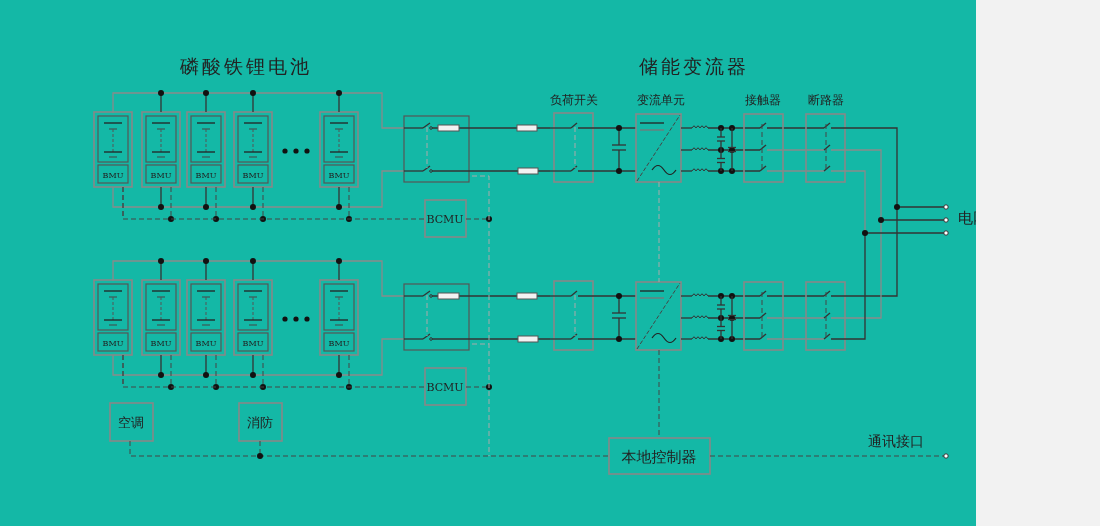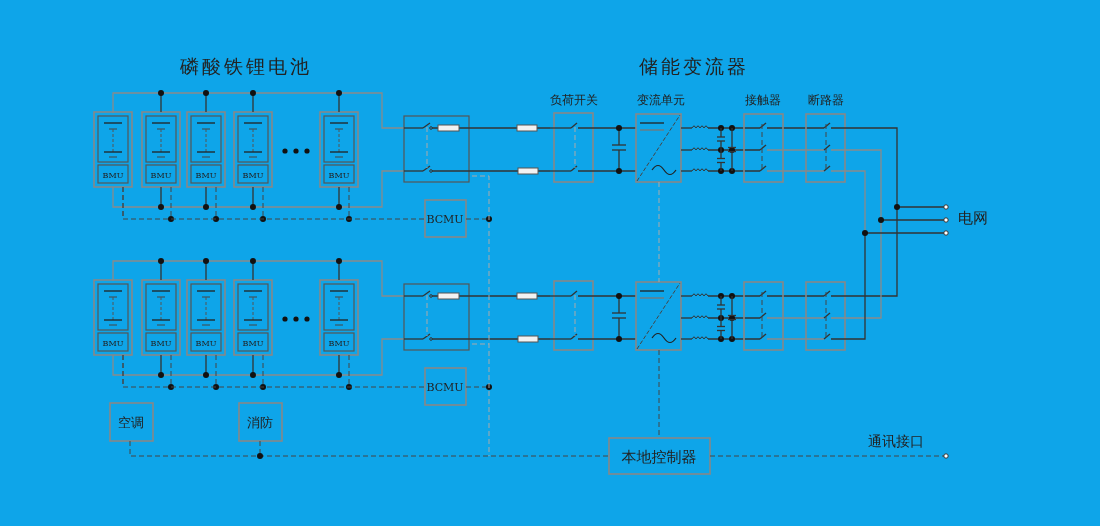--- a/index.html
+++ b/index.html
@@ -1,16 +1,16 @@
 <!DOCTYPE html>
 <html><head>
 <meta charset="utf-8">
 <style>
   html,body{margin:0;padding:0;background:#f2f2f2;}
-  #wrap{width:1100px;height:526px;position:relative;overflow:hidden;background:#0ea5e9;}
+  #wrap{width:976px;height:526px;position:relative;overflow:hidden;background:#14b8a6;}
   svg{position:absolute;left:0;top:0;}
   .t{font-family:"DejaVu Sans","Liberation Sans",sans-serif;fill:#222;}
   .ts{font-family:"DejaVu Serif","Liberation Serif",serif;fill:#222;}
   .ln{stroke:#333;stroke-width:1.3;fill:none;}
   .lg{stroke:#8a8a8a;stroke-width:1.3;fill:none;}
   .dash{stroke:#444;stroke-width:1;stroke-dasharray:5 3;fill:none;}
   .dashg{stroke:#aaa;stroke-width:1;stroke-dasharray:5 3;fill:none;}
   .box{fill:none;stroke:#555;stroke-width:1.2;}
   .boxg{fill:none;stroke:#888;stroke-width:1.6;}
   .dot{fill:#111;}

